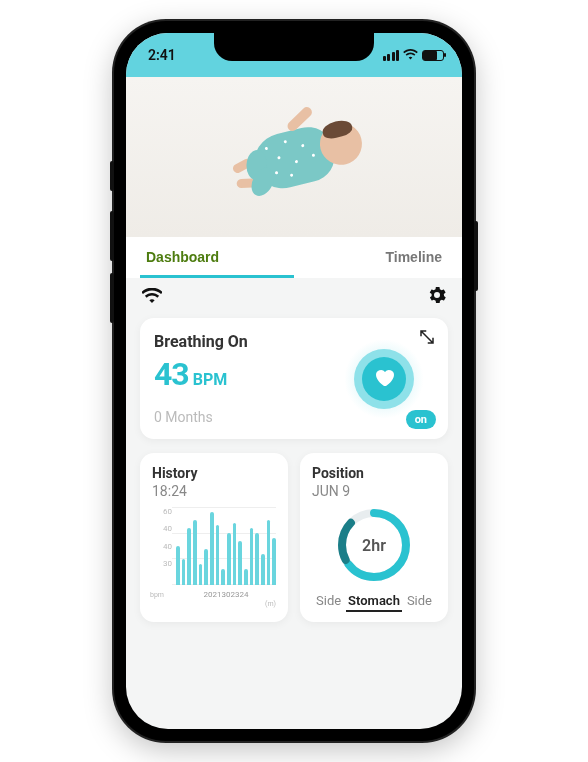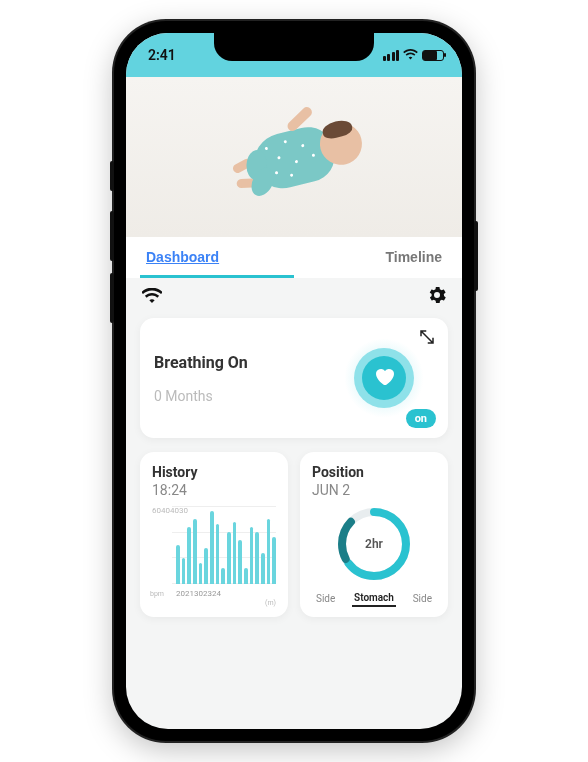--- a/index.html
+++ b/index.html
@@ -72,21 +72,21 @@
   .baby-leg2 { position:absolute; left:-22px; top:36px; width:20px; height:9px; background:#e8c0a4; border-radius:5px; transform:rotate(12deg);}
 
   .tabs {
     display:flex; background:#fff; padding:0 14px;
   }
   .tab {
     flex:1; text-align:left; padding:12px 6px 10px; font-size:14px; font-weight:600;
     color:#777; border-bottom:3px solid transparent; background:none; border-top:none; border-left:none; border-right:none; cursor:pointer;
   }
   .tab:nth-child(2){ text-align:right; }
-  .tab.active { color:#3b82f6; border-bottom-color:#2ac2d0;text-decoration:underline; }
+  .tab.active { color:#4d7c0f; border-bottom-color:#2ac2d0; }
 
   .toolbar {
     display:flex; justify-content:space-between; align-items:center;
     padding:8px 16px; background:#f4f5f5;
   }
   .wifi-icon svg, .gear-icon svg { display:block; }
 
   .content { padding:6px 14px 18px; }
   .card {
     background:#fff; border-radius:14px; padding:14px;
@@ -106,35 +106,35 @@
   .ring3 { inset:18px; background:#2ac2d0; display:flex; align-items:center; justify-content:center; }
   .expand-icon { position:absolute; top:10px; right:12px; }
   .on-badge { position:absolute; bottom:10px; right:12px; background:#2ac2d0; color:#fff; font-size:11px; font-weight:700; padding:3px 9px; border-radius:10px; }
 
   .grid2 { display:flex; gap:12px; margin-top:14px; }
   .grid2 .card { flex:1; padding:12px 12px 10px; }
   .card-title { font-size:14px; font-weight:700; color:#333; }
   .card-sub { font-size:14px; color:#888; margin-top:2px; }
 
   .chart { position:relative; height:92px; margin-top:8px; display:flex; }
-  .y-axis { width:20px; display:flex; flex-direction:row; justify-content:space-between; font-size:8px; color:#bbb; padding-bottom:14px; text-align:right;}
+  .y-axis { width:20px; display:flex; flex-direction:column; justify-content:space-between; font-size:8px; color:#bbb; padding-bottom:14px; text-align:right;}
   .bars-wrap { flex:1; position:relative; }
   .gridlines { position:absolute; inset:0 0 14px 0; display:flex; flex-direction:column; justify-content:space-between; }
   .gridlines div { border-top:1px solid #eee; height:0; }
   .bars { position:absolute; inset:0 0 14px 4px; display:flex; align-items:flex-end; gap:2px; }
   .bars span { flex:1; background:#6ad5de; border-radius:2px 2px 0 0; min-width:3px;}
-  .x-axis { position:absolute; bottom:0; left:4px; right:0; display:flex; justify-content:flex-start; font-size:8px; color:#999; }
+  .x-axis { position:absolute; bottom:0; left:4px; right:0; display:flex; justify-content:center; font-size:8px; color:#999; }
   .x-unit { position:absolute; bottom:-9px; right:0; font-size:7px; color:#bbb;}
   .y-unit { position:absolute; bottom:0; left:-2px; font-size:7px; color:#bbb;}
 
   .pos-ring-wrap { display:flex; justify-content:center; margin-top:6px; margin-bottom:6px; }
   .pos-ring { position:relative; width:80px; height:80px; }
   .pos-svg { transform:rotate(-90deg); }
-  .pos-center { position:absolute; inset:0; display:flex; align-items:center; justify-content:center; font-size:12px; font-weight:600; color:#555;}
-  .pos-tabs { display:flex; justify-content:space-between; font-size:10px; color:#888; padding:0 2px;align-items:center;}
+  .pos-center { position:absolute; inset:0; display:flex; align-items:center; justify-content:center; font-size:16px; font-weight:600; color:#555;}
+  .pos-tabs { display:flex; justify-content:space-between; font-size:13px; color:#888; padding:0 2px;}
   .pos-tab { padding:2px 2px; cursor:pointer; }
   .pos-tab.active { color:#222; font-weight:600; border-bottom:2px solid #222; }
 </style>
 </head>
 <body>
 
 <div class="phone">
   <div class="side-btn sb-left1"></div>
   <div class="side-btn sb-left2"></div>
   <div class="side-btn sb-left3"></div>
@@ -200,20 +200,24 @@
         <svg width="18" height="18" viewBox="0 0 24 24">
             <path fill="#111" d="M12 8a4 4 0 100 8 4 4 0 000-8zm9.4 4c0 .5 0 1-.1 1.4l2.1 1.6c.2.1.2.4.1.6l-2 3.5c-.1.2-.4.3-.6.2l-2.5-1a7.6 7.6 0 01-2.4 1.4l-.4 2.6c0 .2-.2.4-.5.4h-4c-.2 0-.4-.2-.5-.4l-.4-2.6a7.6 7.6 0 01-2.4-1.4l-2.5 1c-.2.1-.5 0-.6-.2l-2-3.5c-.1-.2-.1-.5.1-.6l2.1-1.6a8 8 0 010-2.8L2.6 9c-.2-.1-.2-.4-.1-.6l2-3.5c.1-.2.4-.3.6-.2l2.5 1A7.6 7.6 0 0110 4.3l.4-2.6c0-.2.2-.4.5-.4h4c.2 0 .4.2.5.4l.4 2.6c.9.4 1.7.9 2.4 1.4l2.5-1c.2-.1.5 0 .6.2l2 3.5c.1.2.1.5-.1.6l-2.1 1.6c.1.5.1.9.1 1.4z"></path>
           </svg>
       </span>
     </div>
 
     <div class="content">
       <div class="card breathing-card">
         <div class="breathing-left">
           <div class="breathing-title">Breathing On</div>
+          <div class="bpm-row">
+            <span class="bpm-value">43</span>
+            <span class="bpm-unit">BPM</span>
+          </div>
           <div class="age">0 Months</div>
         </div>
         <div class="heart-badge">
           <div class="ring ring1"></div>
           <div class="ring ring2"></div>
           <div class="ring ring3">
             <span>
               <svg width="24" height="24" viewBox="0 0 24 24">
                   <path fill="#fff" d="M12 21s-8-5.3-8-11a5 5 0 019-3 5 5 0 019 3c0 5.7-8 11-8 11z"></path>
                 </svg>
@@ -275,21 +279,21 @@
                   <span>24</span>
                 </div>
               <span class="x-unit">(m)</span>
             </div>
             <span class="y-unit">bpm</span>
           </div>
         </div>
 
         <div class="card">
           <div class="card-title">Position</div>
-          <div class="card-sub">JUN 2</div>
+          <div class="card-sub">JUN 9</div>
           <div class="pos-ring-wrap">
             <div class="pos-ring">
               <svg class="pos-svg" width="80" height="80" viewBox="0 0 80 80">
                 <circle cx="40" cy="40" r="32" fill="none" stroke="#e8edef" stroke-width="8"></circle>
                 <circle cx="40" cy="40" r="32" fill="none" stroke="#2ac2d0" stroke-width="8" stroke-linecap="round" stroke-dasharray="130 201"></circle>
                 <circle cx="40" cy="40" r="32" fill="none" stroke="#1b7e88" stroke-width="8" stroke-linecap="round" stroke-dasharray="40 201" stroke-dashoffset="-135"></circle>
               </svg>
               <div class="pos-center">2hr</div>
             </div>
           </div>

